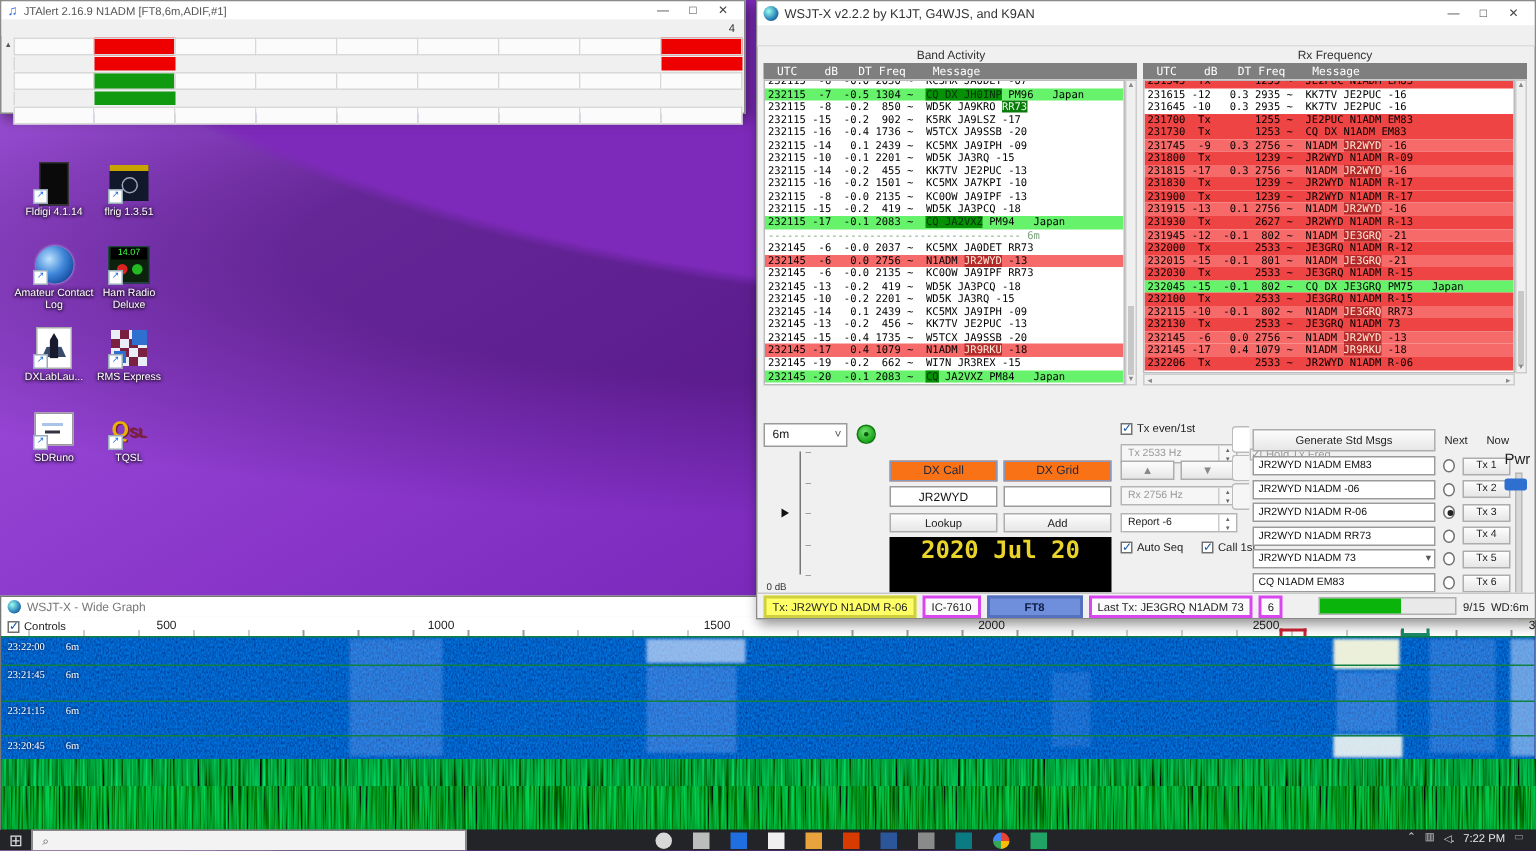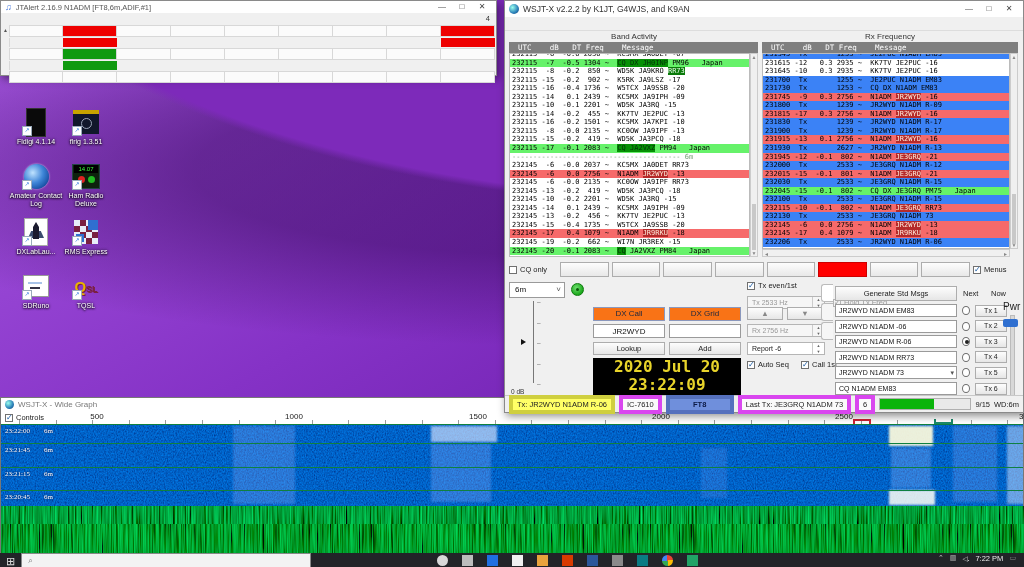--- a/index.html
+++ b/index.html
@@ -74,21 +74,21 @@
     line-height:11px;white-space:pre;overflow:hidden;box-sizing:border-box;}
   .pane{position:absolute;background:#fff;border:1px solid #bbb;overflow:hidden;box-sizing:border-box;}
   .dr{font:7px/8.55px "DejaVu Sans Mono",monospace;white-space:pre;color:#000;padding-left:2px;}
   .dr span{white-space:pre;}
   .dr .mark{background:#0a7a0a;color:#eaffea;}
   .dr .mark:empty{display:none;}
   .dr.hl-green{background:#66f26a;}
   .dr.hl-green .mark{background:#069006;color:#04310a;}
   .dr.hl-red{background:#f66a6a;}
   .dr.hl-red .mark{background:#b52a2a;color:#ffe9d8;}
-  .dr.hl-yellow{background:#3b82f6;}
+  .dr.hl-yellow{background:#ef4444;}
   .dr.sep{color:#7aa07a;}
   .dr.part{margin-top:-4px;}
   .vsb{position:absolute;width:8px;background:#f0f0f0;border:1px solid #ccc;box-sizing:border-box;}
   .vsb:before{content:"▲";position:absolute;top:0;left:0;right:0;text-align:center;font-size:5px;color:#888;}
   .vsb:after{content:"▼";position:absolute;bottom:0;left:0;right:0;text-align:center;font-size:5px;color:#888;}
   .vsb .thumb{position:absolute;left:1px;right:1px;background:#c8c8c8;}
   .hsb{position:absolute;height:8px;background:#f0f0f0;border:1px solid #ccc;box-sizing:border-box;font-size:5px;color:#888;}
   .hsb:before{content:"◄";position:absolute;left:1px;top:1px;}
   .hsb:after{content:"►";position:absolute;right:1px;top:1px;}
   .btnrow{position:absolute;left:2px;right:2px;top:260px;height:17px;display:flex;gap:3px;align-items:center;padding:0 2px;}
@@ -116,21 +116,21 @@
   .msgrow .mf{flex:0 0 122px;height:13px;border:1px solid #9a9a9a;background:#fff;font-size:7px;color:#111;
     line-height:12px;padding-left:3px;box-sizing:border-box;position:relative;}
   .msgrow .mf.dd:after{content:"▾";position:absolute;right:2px;top:0;color:#555;font-size:7px;}
   .msgrow .txb{width:38px;height:12px;background:linear-gradient(#fdfdfd,#e6e6e6);border:1px solid #adadad;font-size:7px;line-height:10px;color:#222;padding:0;}
   .tabs{position:absolute;left:316px;top:283px;width:12px;display:flex;flex-direction:column;gap:1px;}
   .tabs i{font-style:normal;font-size:7px;color:#333;border:1px solid #bbb;border-right:none;background:#f6f6f6;
     text-align:center;line-height:16px;height:16px;border-radius:3px 0 0 3px;}
   .tabs i.act{background:#fff;}
   .statusbar{position:absolute;left:0;right:0;bottom:0;height:16px;background:#f0f0f0;border-top:1px solid #c8c8c8;
     display:flex;align-items:center;gap:4px;padding:0 4px;font-size:7.5px;color:#222;}
-  .chip{border:4px solid #d946ef;background:#fafafa;padding:0 4px;height:11px;line-height:11px;white-space:nowrap;}
+  .chip{border:2px solid #d946ef;background:#fafafa;padding:0 4px;height:11px;line-height:11px;white-space:nowrap;}
   .chip.ylw{background:#ffff66;border-color:#cfcf3f;}
   .chip.blu{background:#6f8fdc;color:#0c1a45;border-color:#5570bd;font-weight:bold;}
   .pbar{width:90px;height:10px;border:1px solid #b0b0b0;background:#e9e9e9;position:relative;}
   .pbar .fill{position:absolute;left:0;top:0;bottom:0;background:#0ab40a;}
   .meter{position:absolute;left:6px;top:300px;width:44px;height:94px;}
   .meter .rail{position:absolute;left:22px;top:0;bottom:12px;width:1px;background:#777;}
   .meter .labs{position:absolute;left:26px;top:-3px;bottom:8px;display:flex;flex-direction:column;justify-content:space-between;font-size:6.5px;color:#333;}
   .meter .labs span:before{content:"–";color:#777;margin-right:1px;}
   .meter .unit{position:absolute;left:0;bottom:0;font-size:6.5px;color:#333;}
   .meter .ptr{position:absolute;left:10px;top:38px;width:0;height:0;border-top:3px solid transparent;border-bottom:3px solid transparent;border-left:5px solid #111;}
@@ -179,21 +179,21 @@
     <div class="tbar">
       <span class="wgicon"></span>
       <span>WSJT-X - Wide Graph</span>
     </div>
     <div class="wgctrl">
       <span class="cbl">
         <span class="cb on"></span>
         <span>Controls</span>
       </span>
       <div class="scale">
-        <span class="tick" style=";left:96px"><i style="font-style:normal">500</i></span>
+        <span class="tick" style=";left:110px"><i style="font-style:normal">500</i></span>
           <span class="tick" style=";left:293px"><i style="font-style:normal">1000</i></span>
           <span class="tick" style=";left:477px"><i style="font-style:normal">1500</i></span>
           <span class="tick" style=";left:660px"><i style="font-style:normal">2000</i></span>
           <span class="tick" style=";left:843px"><i style="font-style:normal">2500</i></span>
           <span class="tick" style=";left:1027px"><i style="font-style:normal">3000</i></span>
         <div class="minor"></div>
         <div class="brkt red" style="left:852px;top:8px;width:18px"></div>
         <div class="brkt grn" style="left:933px;top:8px;width:19px"></div>
       </div>
     </div>
@@ -497,38 +497,20 @@
         <div class="dr hl-yellow"><span class="pre">232130  Tx       2533 ~  JE3GRQ N1ADM 73</span><span class="post"></span></div>
         <div class="dr hl-red"><span class="pre">232145  -6   0.0 2756 ~  N1ADM </span><span class="mark">JR2WYD</span><span class="post"> -13</span></div>
         <div class="dr hl-red"><span class="pre">232145 -17   0.4 1079 ~  N1ADM </span><span class="mark">JR9RKU</span><span class="post"> -18</span></div>
         <div class="dr hl-yellow"><span class="pre">232206  Tx       2533 ~  JR2WYD N1ADM R-06</span><span class="post"></span></div>
     </div>
     <div class="vsb" style="left:505px;top:52px;height:196px">
         <div class="thumb" style="top:140px;height:50px"></div>
       </div>
     <div class="hsb" style="left:257px;top:248px;width:248px"></div>
 
-    <div class="btnrow">
-      <span class="cbl" style="flex:0 0 48px">
-        <span class="cb"></span>
-        <span>CQ only</span>
-      </span>
-      <button class="wbtn"></button>
-        <button class="wbtn"></button>
-        <button class="wbtn"></button>
-        <button class="wbtn"></button>
-        <button class="wbtn"></button>
-        <button class="wbtn btn-red"></button>
-        <button class="wbtn"></button>
-        <button class="wbtn"></button>
-      <span class="cbl" style="flex:0 0 46px">
-        <span class="cb on"></span>
-        <span>Menus</span>
-      </span>
-    </div>
 
     <div class="fld" style="left:4px;top:281px;width:56px;height:16px;text-align:left;padding-left:5px;line-height:14px">
       <span>6m</span>
       <span style="float:right;margin-right:3px;color:#555">˅</span>
     </div>
     <span class="lamp" style="left:66px;top:282px"></span>
 
     <div class="meter">
       <div class="rail"></div>
       <div class="labs">
@@ -587,21 +569,20 @@
       <span class="cb on"></span>
       <span>Auto Seq</span>
     </span>
     <span class="cbl" style="position:absolute;left:296px;top:359px">
       <span class="cb on"></span>
       <span>Call 1st</span>
     </span>
 
     <div class="lcd" style="left:88px;top:357px;width:148px;height:37px;font-size:16px;line-height:18px">
       <div>2020 Jul 20</div>
-      <div>23:22:09</div>
     </div>
 
     <div class="tabs">
       <i class="act"></i>
         <i></i>
         <i></i>
     </div>
     <div class="gbtn" style="left:330px;top:285px;width:122px;height:15px;line-height:14px">Generate Std Msgs</div>
     <span style="position:absolute;left:458px;top:288px;font-size:7.5px;color:#222">Next</span>
     <span style="position:absolute;left:486px;top:288px;font-size:7.5px;color:#222">Now</span>

